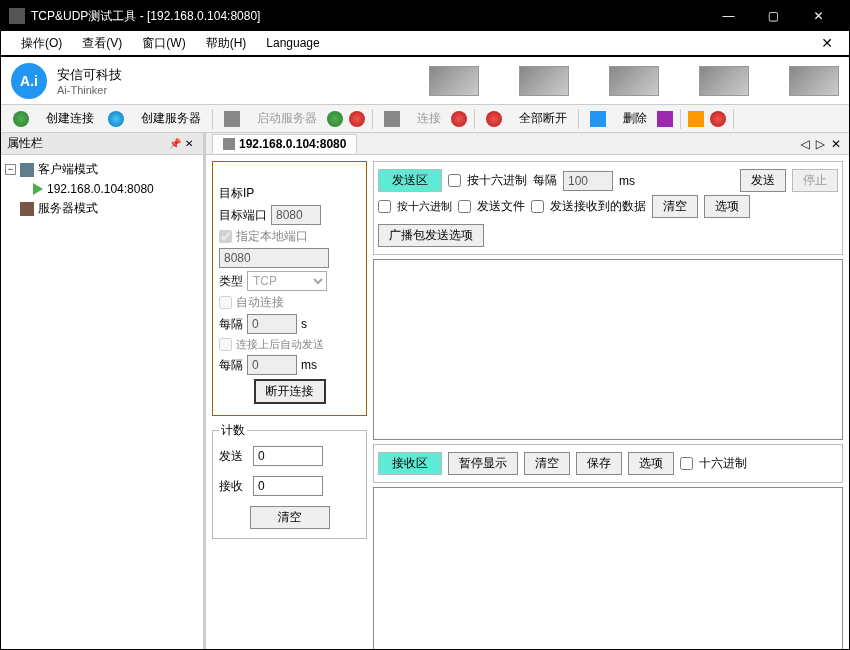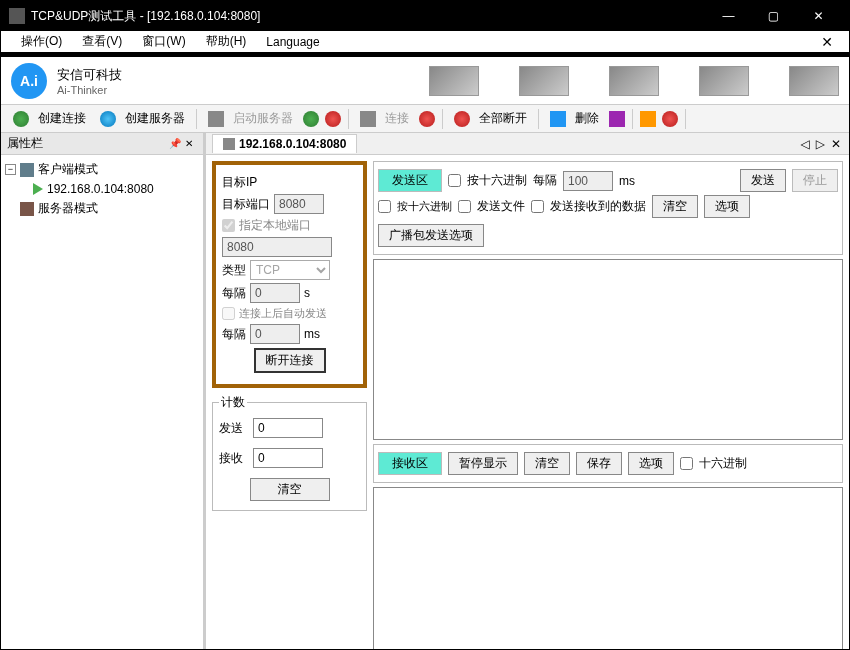--- a/index.html
+++ b/index.html
@@ -2,32 +2,32 @@
 <html><head>
 <meta charset="utf-8">
 <style>
 * { box-sizing: border-box; margin: 0; padding: 0; font-family: "Microsoft YaHei", SimSun, sans-serif; font-size: 12px; }
 body { background: #fff; width: 850px; height: 650px; overflow: hidden; border: 1px solid #000; }
 .titlebar { background: #000; color: #fff; height: 30px; display: flex; align-items: center; padding: 0 8px; }
 .titlebar .icon { width: 16px; height: 16px; background: #555; margin-right: 6px; }
 .titlebar .title { flex: 1; font-size: 12px; }
 .titlebar .winbtns { display: flex; gap: 0; }
 .titlebar .winbtn { width: 45px; height: 30px; display: flex; align-items: center; justify-content: center; color: #fff; cursor: pointer; }
-.menubar { background: #fff; height: 26px; display: flex; align-items: center; padding: 0 10px; border-bottom: 5px solid #000000; }
+.menubar { background: #fff; height: 26px; display: flex; align-items: center; padding: 0 10px; border-bottom: 2px solid #000000; }
 .menubar .menuitem { padding: 4px 10px; cursor: pointer; }
 .menubar .close-x { margin-left: auto; padding: 0 6px; cursor: pointer; font-size: 14px; }
 .banner { height: 48px; border-bottom: 1px solid #ccc; display: flex; align-items: center; padding: 0 10px; gap: 10px; background: #fff; }
 .banner .logo { width: 36px; height: 36px; border-radius: 50%; background: #2196f3; color: #fff; display: flex; align-items: center; justify-content: center; font-size: 14px; font-weight: bold; }
 .banner .brand { display: flex; flex-direction: column; }
 .banner .brand .cn { font-size: 13px; }
 .banner .brand .en { font-size: 11px; color: #666; }
 .banner .chips { margin-left: auto; display: flex; gap: 40px; }
 .banner .chip { width: 50px; height: 30px; background: linear-gradient(135deg,#888,#ccc); border: 1px solid #999; }
 .toolbar { height: 28px; background: #f4f4f4; border-bottom: 1px solid #ccc; display: flex; align-items: center; padding: 0 6px; gap: 2px; }
-.toolbar .tbtn { display: flex; align-items: center; gap: 9px; padding: 2px 5px; cursor: pointer; border: 1px solid transparent; }
+.toolbar .tbtn { display: flex; align-items: center; gap: 17px; padding: 2px 5px; cursor: pointer; border: 1px solid transparent; }
 .toolbar .tbtn.disabled { color: #999; cursor: default; }
 .toolbar .ticon { width: 16px; height: 16px; display: inline-block; }
 .toolbar .sep { width: 1px; height: 20px; background: #ccc; margin: 0 3px; }
 .icon-green { background: radial-gradient(circle,#4caf50,#2e7d32); border-radius: 50%; }
 .icon-globe { background: radial-gradient(circle,#4fc3f7,#0277bd); border-radius: 50%; }
 .icon-red { background: radial-gradient(circle,#ef5350,#b71c1c); border-radius: 50%; }
 .icon-wrench { background: #888; }
 .icon-blue-x { background: #2196f3; position: relative; }
 .icon-orange { background: #ff9800; }
 .icon-purple { background: #9c27b0; }
@@ -45,21 +45,21 @@
 .tree-icon.play { width: 0; height: 0; border-left: 10px solid #4caf50; border-top: 6px solid transparent; border-bottom: 6px solid transparent; }
 .tree-icon.server { background: #795548; }
 .content { flex: 1; display: flex; flex-direction: column; }
 .tabbar { height: 22px; background: #f0f0f0; border-bottom: 1px solid #ccc; display: flex; align-items: center; padding: 0 6px; }
 .tab { background: #fff; border: 1px solid #ccc; border-bottom: none; padding: 2px 10px; display: flex; align-items: center; gap: 4px; font-weight: bold; }
 .tab .tabicon { width: 12px; height: 12px; background: #888; }
 .tabbar .navbtns { margin-left: auto; display: flex; gap: 2px; font-size: 10px; }
 .tabbar .navbtn { cursor: pointer; padding: 0 2px; }
 .panels { flex: 1; display: flex; padding: 6px; gap: 6px; }
 .left-panel { width: 155px; display: flex; flex-direction: column; gap: 6px; }
-.group { border: 4px solid #a16207; padding: 6px 6px 8px 6px; position: relative; }
+.group { border: 1px solid #a16207; padding: 20px 6px 8px 6px; position: relative; }
 .row { display: flex; align-items: center; gap: 4px; margin: 3px 0; }
 .lbl { font-size: 12px; }
 input[type=text].field { border: 1px solid #888; background: #fff; padding: 2px 4px; font-size: 12px; }
 input[type=text].field.ro { background: #eee; color: #555; }
 input[type=checkbox] { width: 13px; height: 13px; }
 select.field { border: 1px solid #888; background: #fff; font-size: 12px; padding: 1px; }
 .btn { background: #efefef; border: 1px solid #888; padding: 2px 10px; cursor: pointer; font-size: 12px; }
 .btn.disabled { color: #999; border-color: #bbb; cursor: default; }
 .btn.bold-border { border: 2px solid #333; }
 .right-panel { flex: 1; display: flex; flex-direction: column; gap: 4px; }
@@ -206,20 +206,24 @@
             <span class="lbl" style="color:#888;">指定本地端口</span>
           </div>
           <div class="row">
               <input type="text" class="field ro" style="width: 110px;" readonly="" value="8080">
             </div>
           <div class="row">
             <span class="lbl">类型</span>
             <select class="field" style="width:80px;" disabled=""><option>TCP</option></select>
           </div>
           <div class="row">
+            <input type="checkbox" disabled="" style="">
+            <span class="lbl" style="color:#888;">自动连接</span>
+          </div>
+          <div class="row">
             <span class="lbl">每隔</span>
             <input type="text" class="field ro" style="width: 50px;" readonly="" value="0">
             <span class="lbl">s</span>
           </div>
           <div class="row">
             <input type="checkbox" disabled="" style="">
             <span class="lbl" style="color:#888;font-size:11px;">连接上后自动发送</span>
           </div>
           <div class="row">
             <span class="lbl">每隔</span>

